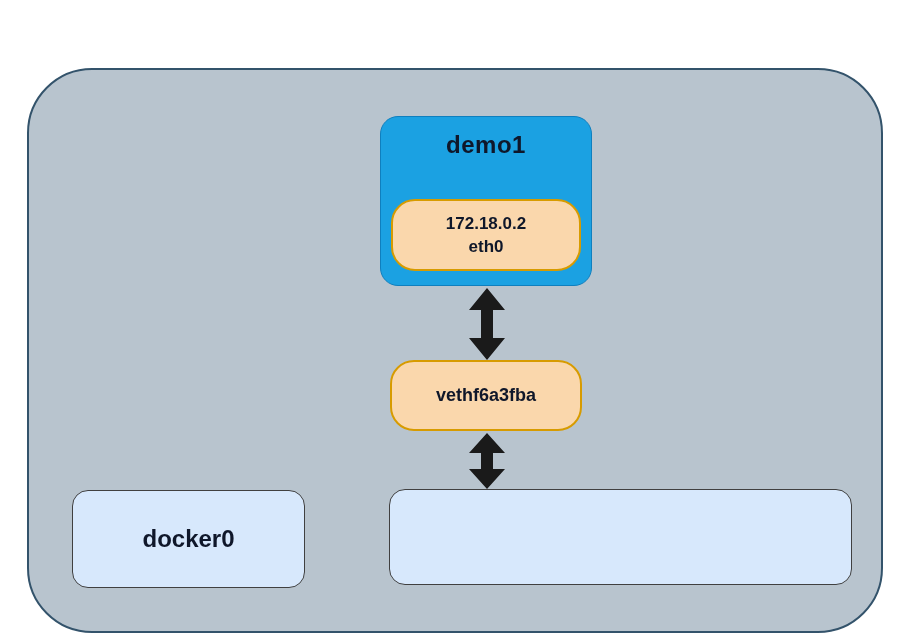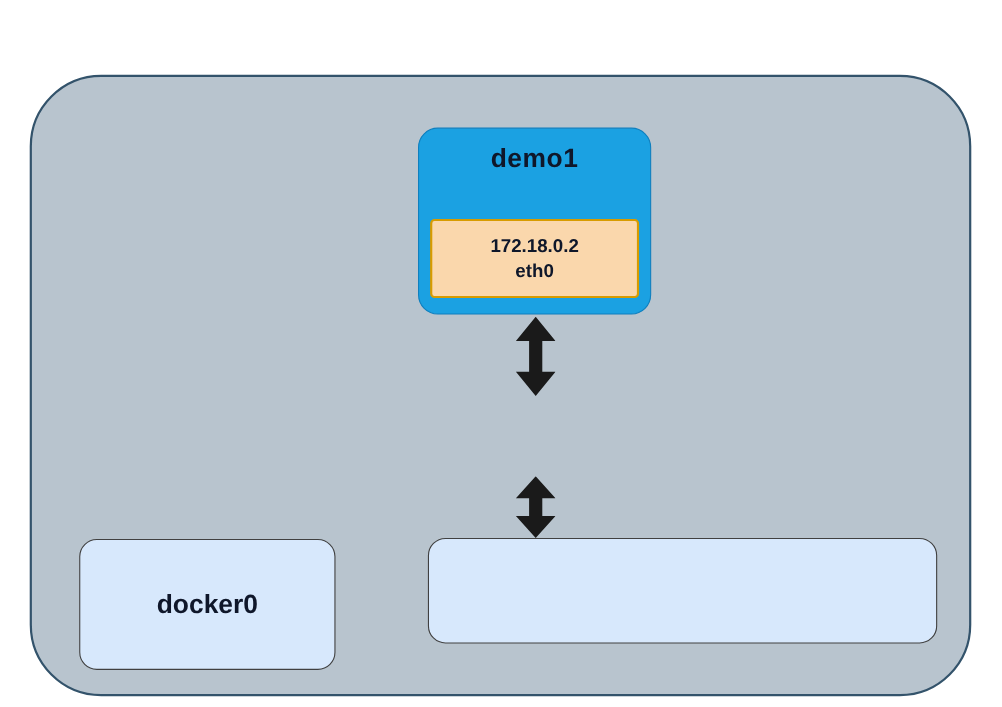--- a/index.html
+++ b/index.html
@@ -42,21 +42,21 @@
     margin-top: 14px;
     font-size: 24px;
     font-weight: bold;
     letter-spacing: 0.5px;
   }
 
   
   .iface-box {
     background: #fad7ac;
     border: 2px solid #d79b00;
-    border-radius: 4px;
+    border-radius: 24px;
     display: flex;
     flex-direction: column;
     align-items: center;
     justify-content: center;
     text-align: center;
     font-weight: bold;
   }
   .eth0-box {
     left: 391px; top: 167px;
     width: 190px; height: 72px;
@@ -76,21 +76,21 @@
     border-radius: 16px;
     display: flex;
     flex-direction: column;
     align-items: center;
     justify-content: center;
     text-align: center;
     font-weight: bold;
   }
   .docker0-box {
     left: 72px; top: 458px;
-    width: 233px; height: 119px;
+    width: 233px; height: 98px;
     font-size: 24px;
   }
   .bridge-box {
     left: 389px; top: 457px;
     width: 463px; height: 96px;
     font-size: 21px;
     line-height: 30px;
   }
   .bridge-box .line1 { white-space: pre-wrap; }
 
@@ -114,20 +114,23 @@
     <span>172.18.0.2</span>
     <span>eth0</span>
   </div>
 
   <div class="abs arrow arrow-1">
     <svg width="36" height="72" viewBox="0 0 36 72" xmlns="http://www.w3.org/2000/svg">
       <path d="M18 0 L36 22 L24 22 L24 50 L36 50 L18 72 L0 50 L12 50 L12 22 L0 22 Z" fill="#1a1a1a"></path>
     </svg>
   </div>
 
+  <div class="abs iface-box veth-box">
+    <span>vethf6a3fba</span>
+  </div>
 
   <div class="abs arrow arrow-2">
     <svg width="36" height="56" viewBox="0 0 36 56" xmlns="http://www.w3.org/2000/svg">
       <path d="M18 0 L36 20 L24 20 L24 36 L36 36 L18 56 L0 36 L12 36 L12 20 L0 20 Z" fill="#1a1a1a"></path>
     </svg>
   </div>
 
   <div class="abs bridge-style docker0-box">
     <span>docker0</span>
   </div>

